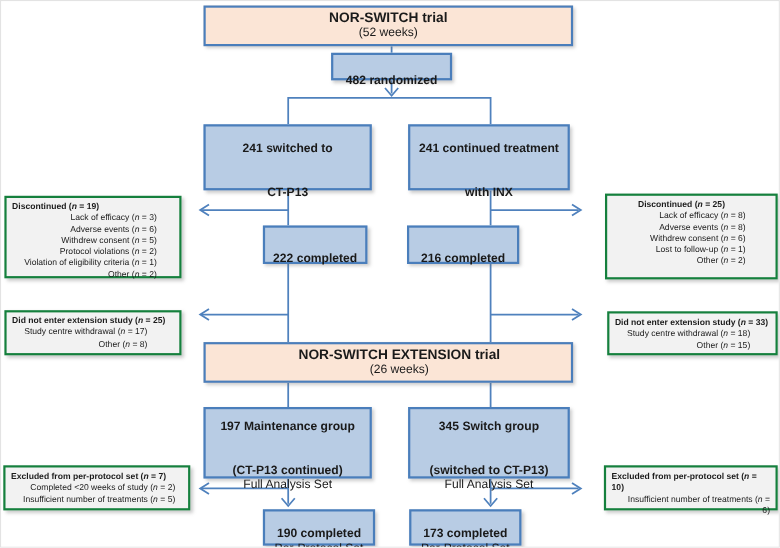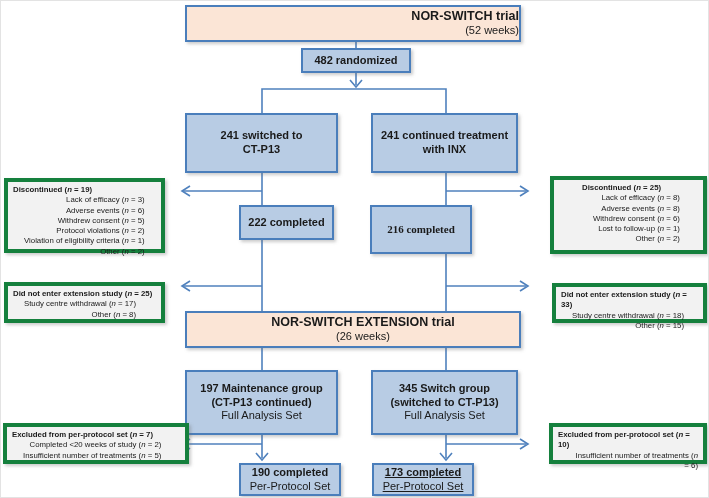--- a/index.html
+++ b/index.html
@@ -20,26 +20,26 @@
   }
   .blue{
     background:#b8cce4;border:2px solid #4a7ebb;
     box-shadow:2px 2px 3px rgba(110,110,110,.35);
   }
   .peach{
     background:#fbe5d6;border:2px solid #4a7ebb;
     box-shadow:2px 2px 3px rgba(110,110,110,.35);
   }
   .gray{
-    background:#f2f2f2;border:4px solid #15803d;
+    background:#f2f2f2;border:2px solid #15803d;
     box-shadow:2px 2px 3px rgba(110,110,110,.35);
     justify-content:flex-start;align-items:flex-start;text-align:left;
     padding:3px 5px;line-height:1.32;
   }
-  .main-txt{font-size:11px;font-weight:bold;}
+  .main-txt{font-size:11px;font-weight:bold;margin-top:26px;}
   .sub-txt{font-size:11px;font-weight:normal;}
   .hdr-title{font-size:12.5px;font-weight:bold;}
   .hdr-sub{font-size:11px;}
   .side-title{font-size:7.8px;font-weight:bold;}
   .side-item{font-size:7.8px;padding-left:11px;text-align:right;}
   #connectors{position:absolute;left:0;top:0;pointer-events:none;}
 </style>
 </head>
 <body>
 
@@ -79,42 +79,42 @@
       <path d="M445 434 L445 457"></path>
       <polyline points="439,452 445,459 451,452"></polyline>
 
       <path d="M261 443 L182 443"></path>
       <polyline points="189,438 181,443 189,448"></polyline>
       <path d="M445 443 L525 443"></path>
       <polyline points="519,438 527,443 519,448"></polyline>
     </g>
   </svg>
 
-  <div class="box peach" style="left:184px;top:4px;width:336px;height:37px;align-items:flex-end;">
+  <div class="box peach" style="left:184px;top:4px;width:336px;height:37px;">
     <div class="hdr-title">NOR-SWITCH trial</div>
     <div class="hdr-sub">(52 weeks)</div>
   </div>
 
   <div class="box blue" style="left:300px;top:47px;width:110px;height:25px;">
     <div class="main-txt">482 randomized</div>
   </div>
 
   <div class="box blue" style="left:184px;top:112px;width:153px;height:60px;">
     <div class="main-txt">241 switched to</div>
     <div class="main-txt">CT-P13</div>
   </div>
   <div class="box blue" style="left:370px;top:112px;width:147px;height:60px;">
     <div class="main-txt">241 continued treatment</div>
     <div class="main-txt">with INX</div>
   </div>
 
   <div class="box blue" style="left:238px;top:204px;width:95px;height:35px;">
     <div class="main-txt">222 completed</div>
   </div>
-  <div class="box blue" style="left:369px;top:204px;width:102px;height:49px;font-family:Liberation Serif, serif;">
+  <div class="box blue" style="left:369px;top:204px;width:102px;height:35px;">
     <div class="main-txt">216 completed</div>
   </div>
 
   <div class="box peach" style="left:184px;top:310px;width:336px;height:37px;padding-left:20px;">
     <div class="hdr-title">NOR-SWITCH EXTENSION trial</div>
     <div class="hdr-sub">(26 weeks)</div>
   </div>
 
   <div class="box blue" style="left:184px;top:369px;width:153px;height:65px;">
     <div class="main-txt">197 Maintenance group</div>
@@ -124,21 +124,21 @@
   <div class="box blue" style="left:370px;top:369px;width:147px;height:65px;">
     <div class="main-txt">345 Switch group</div>
     <div class="main-txt">(switched to CT-P13)</div>
     <div class="sub-txt">Full Analysis Set</div>
   </div>
 
   <div class="box blue" style="left:238px;top:462px;width:102px;height:33px;text-align:center;">
     <div class="main-txt">190 completed</div>
     <div class="sub-txt">Per-Protocol Set</div>
   </div>
-  <div class="box blue" style="left:371px;top:462px;width:102px;height:33px;text-decoration:underline;">
+  <div class="box blue" style="left:371px;top:462px;width:102px;height:33px;">
     <div class="main-txt">173 completed</div>
     <div class="sub-txt">Per-Protocol Set</div>
   </div>
 
   <div class="box gray" style="left:3px;top:177px;width:161px;height:75px;">
     <div class="side-title">Discontinued (<i>n</i> = 19)</div>
     <div>
         <div class="side-item">Lack of efficacy (<i>n</i> = 3)</div>
         <div class="side-item">Adverse events (<i>n</i> = 6)</div>
         <div class="side-item">Withdrew consent (<i>n</i> = 5)</div>
@@ -168,21 +168,21 @@
   </div>
 
   <div class="box gray" style="left:551px;top:282px;width:155px;height:40px;">
     <div class="side-title">Did not enter extension study (<i>n</i> = 33)</div>
     <div>
         <div class="side-item">Study centre withdrawal (<i>n</i> = 18)</div>
         <div class="side-item">Other (<i>n</i> = 15)</div>
       </div>
   </div>
 
-  <div class="box gray" style="left:2px;top:422px;width:186px;height:41px;">
+  <div class="box gray" style="left:2px;top:422px;width:170px;height:41px;">
     <div class="side-title">Excluded from per-protocol set (<i>n</i> = 7)</div>
     <div>
         <div class="side-item">Completed &lt;20 weeks of study (<i>n</i> = 2)</div>
         <div class="side-item">Insufficient number of treatments (<i>n</i> = 5)</div>
       </div>
   </div>
 
   <div class="box gray" style="left:548px;top:422px;width:158px;height:41px;">
     <div class="side-title">Excluded from per-protocol set (<i>n</i> = 10)</div>
     <div>

